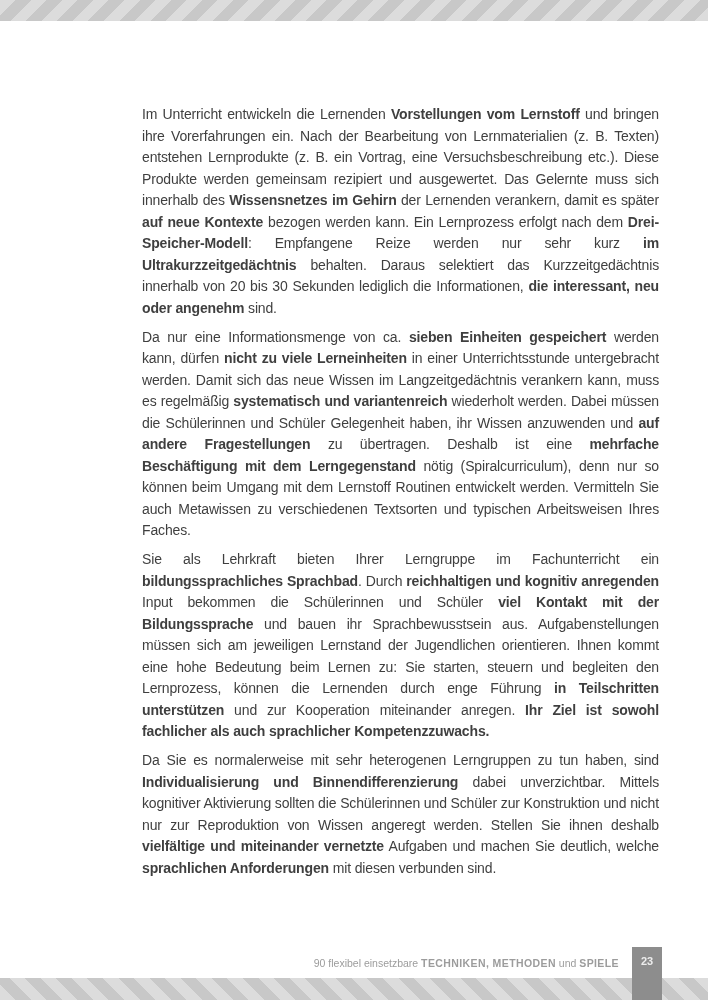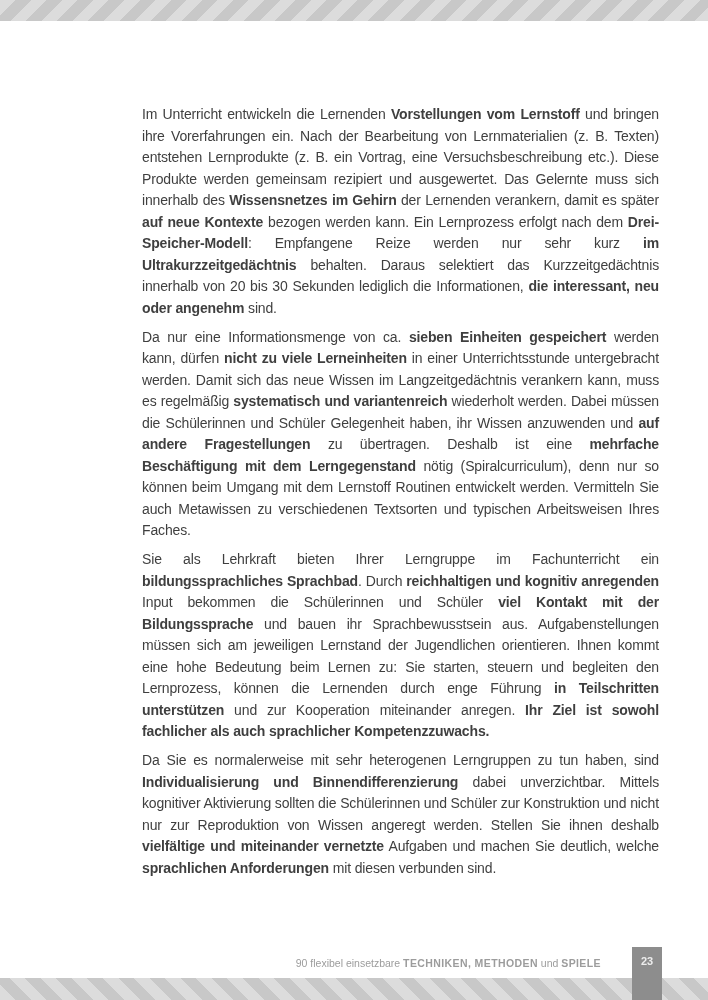--- a/index.html
+++ b/index.html
@@ -50,21 +50,21 @@
     font-size: 14px;
     line-height: 21.5px;
     letter-spacing: -0.15px;
     text-align: justify;
     margin-left: 24px;
   }
   .body-text p { margin: 0 0 7.5px 0; }
   .bold { font-weight: 700; }
   .footer-caption {
     position: absolute;
-    right: 107px;
+    right: 89px;
     top: 955px;
     height: 16px;
     line-height: 16px;
     color: var(--footer_text);
     font-size: 10.5px;
     white-space: nowrap;
   }
   .footer-caption .bold { letter-spacing: 0.4px; }
   .page-number-box {
     position: absolute;

